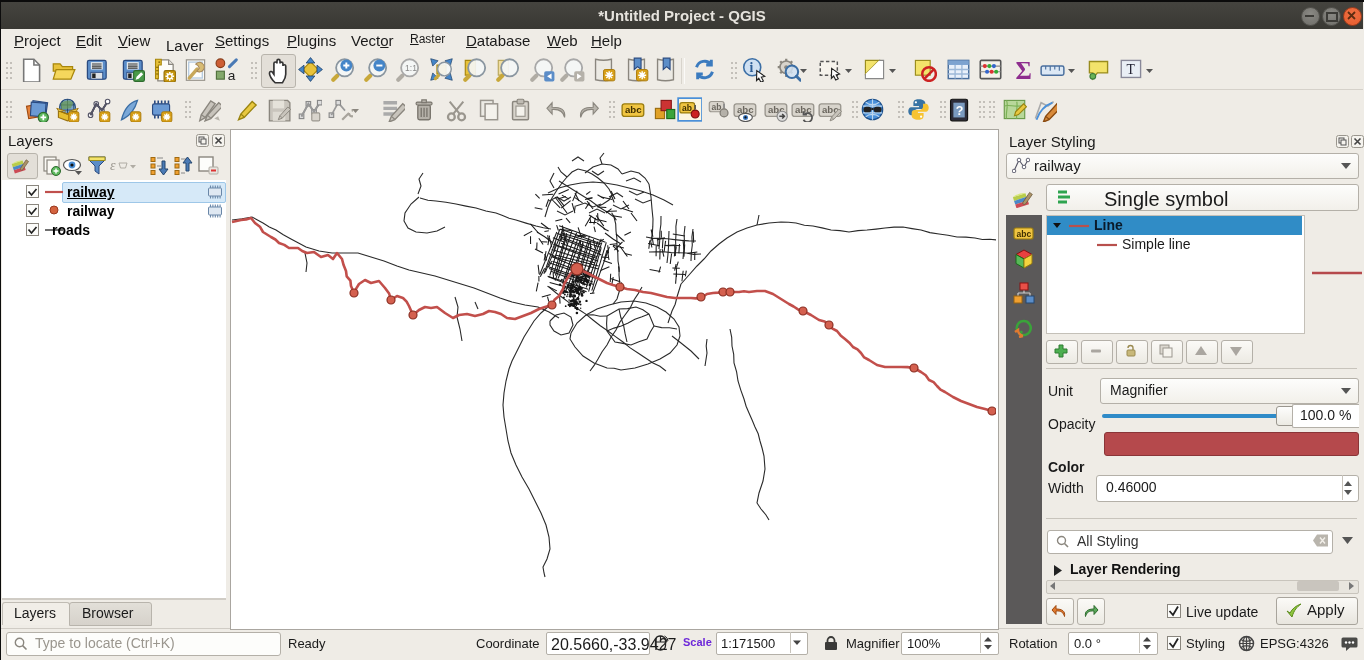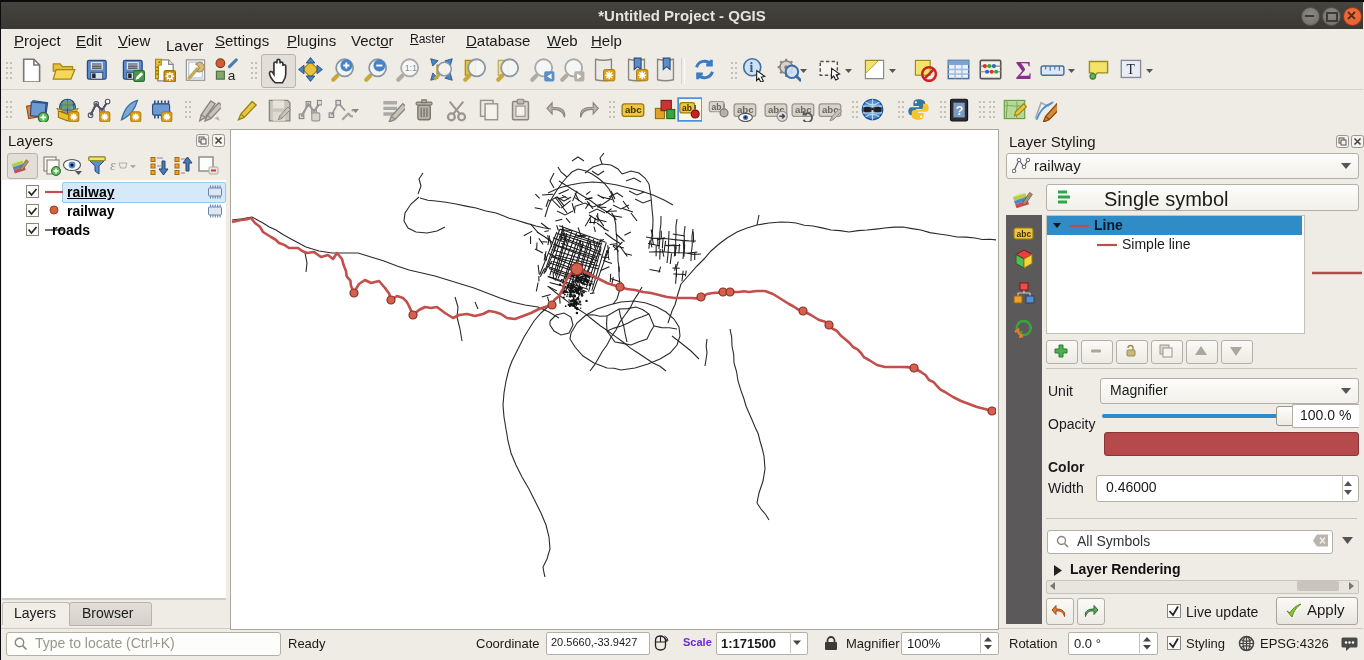--- a/index.html
+++ b/index.html
@@ -896,21 +896,21 @@
     <path d="M2 8 l4-5 4 5 z" fill="#555"></path>
     <path d="M2 12 l4 5 4-5 z" fill="#555"></path>
   </svg>
 <div style="position:absolute;left:1342px;top:475px;width:1px;height:25px;background:#c8c4bc"></div>
 <div style="position:absolute;left:1046px;top:518px;width:311px;height:1px;background:#c8c4bc"></div>
 <div style="position:absolute;left:1047px;top:530px;width:284px;height:22px;background:#fff;border:1px solid #b4b0a8;border-radius:3px"></div>
 <svg style="position:absolute;left:1056px;top:535px" width="14" height="14">
     <circle cx="5.5" cy="5.5" r="4" fill="none" stroke="#8a867e" stroke-width="1.4"></circle>
     <line x1="8.5" y1="8.5" x2="12" y2="12" stroke="#8a867e" stroke-width="1.6"></line>
   </svg>
-<div style="position:absolute;left:1077px;top:533px;font-size:14px;color:#333;font-weight:normal;white-space:nowrap;">All Symbols</div>
+<div style="position:absolute;left:1077px;top:533px;font-size:14px;color:#333;font-weight:normal;white-space:nowrap;">All Styling</div>
 <svg style="position:absolute;left:1313px;top:534px" width="16" height="13">
     <path d="M4 0.5 h11 v12 h-11 l-4-6 z" fill="#b9b5ad"></path>
     <path d="M7 3.5 l5 6 m0-6 l-5 6" stroke="#f2efe9" stroke-width="1.4"></path>
   </svg>
 <svg style="position:absolute;left:1341px;top:535px" width="13" height="11">
     <path d="M1 2 l5.5 7 5.5-7 z" fill="#555"></path>
   </svg>
 <svg style="position:absolute;left:1052px;top:564px" width="12" height="13">
     <path d="M2 1 l8 5.5 -8 5.5 z" fill="#222"></path>
   </svg>
@@ -944,29 +944,29 @@
 <div style="position:absolute;left:1px;top:628px;width:1362px;height:30px;background:#efece6;border-top:1px solid #d0ccc5"></div>
 <div style="position:absolute;left:6px;top:632px;width:273px;height:22px;background:#fdfdfb;border:1px solid #b4b0a8;border-radius:3px"></div>
 <svg style="position:absolute;left:14px;top:637px" width="14" height="14">
     <circle cx="5.5" cy="5.5" r="4.2" fill="none" stroke="#8a867e" stroke-width="1.4"></circle>
     <line x1="8.6" y1="8.6" x2="12.5" y2="12.5" stroke="#8a867e" stroke-width="1.6"></line>
   </svg>
 <div style="position:absolute;left:35px;top:635px;font-size:14px;color:#9a968e;font-weight:normal;white-space:nowrap;text-align:right;">Type to locate (Ctrl+K)</div>
 <div style="position:absolute;left:288px;top:636px;font-size:13px;color:#1a1a1a;font-weight:normal;white-space:nowrap;">Ready</div>
 <div style="position:absolute;left:476px;top:636px;font-size:13px;color:#1a1a1a;font-weight:normal;white-space:nowrap;">Coordinate</div>
 <div style="position:absolute;left:546px;top:632px;width:102px;height:21px;background:#fff;border:1px solid #b4b0a8;border-radius:2px"></div>
-<div style="position:absolute;left:551px;top:636px;font-size:11px;color:#1a1a1a;font-weight:normal;white-space:nowrap;">20.5660,-33.9427</div>
+<div style="position:absolute;left:551px;top:636px;font-size:16px;color:#1a1a1a;font-weight:normal;white-space:nowrap;">20.5660,-33.9427</div>
 <svg style="position:absolute;left:653px;top:635px" width="18" height="17">
     <path d="M7 1 C4 1 2.5 3 2.5 5.5 v5 C2.5 13 4.5 15 7.5 15 c3 0 5-2 5-4.5 v-5 C12.5 3 10 1 7 1 z" fill="none" stroke="#222" stroke-width="1.3"></path>
     <path d="M7.5 1 v6 M2.5 7 h10" stroke="#222" stroke-width="1.1" fill="none"></path>
     <path d="M11 3 a4 4 0 0 1 3 4 m-2.5-6 a6 6 0 0 1 3.5 5" stroke="#222" fill="none"></path>
   </svg>
 <div style="position:absolute;left:683px;top:636px;font-size:11px;color:#6d28d9;font-weight:bold;white-space:nowrap;">Scale</div>
 <div style="position:absolute;left:716px;top:632px;width:90px;height:21px;background:#fff;border:1px solid #b4b0a8;border-radius:2px"></div>
-<div style="position:absolute;left:721px;top:636px;font-size:13px;color:#1a1a1a;font-weight:bold;white-space:nowrap;">1:171500</div>
+<div style="position:absolute;left:721px;top:636px;font-size:13px;color:#1a1a1a;font-weight:normal;white-space:nowrap;">1:171500</div>
 <svg style="position:absolute;left:792px;top:639px" width="10" height="8">
     <path d="M1 1.5 l4 4.5 4-4.5 z" fill="#444"></path>
   </svg>
 <div style="position:absolute;left:790px;top:632px;width:1px;height:21px;background:#c8c4bc"></div>
 <svg style="position:absolute;left:824px;top:636px" width="14" height="15">
     <rect x="1" y="6" width="12" height="8" rx="1" fill="#3a3a38"></rect>
     <path d="M3.5 6 v-1.5 a3.5 3.5 0 0 1 7 0 V6" fill="none" stroke="#3a3a38" stroke-width="1.8"></path>
   </svg>
 <div style="position:absolute;left:846px;top:636px;font-size:13px;color:#1a1a1a;font-weight:normal;white-space:nowrap;">Magnifier</div>
 <div style="position:absolute;left:901px;top:632px;width:96px;height:21px;background:#fff;border:1px solid #b4b0a8;border-radius:2px"></div>

